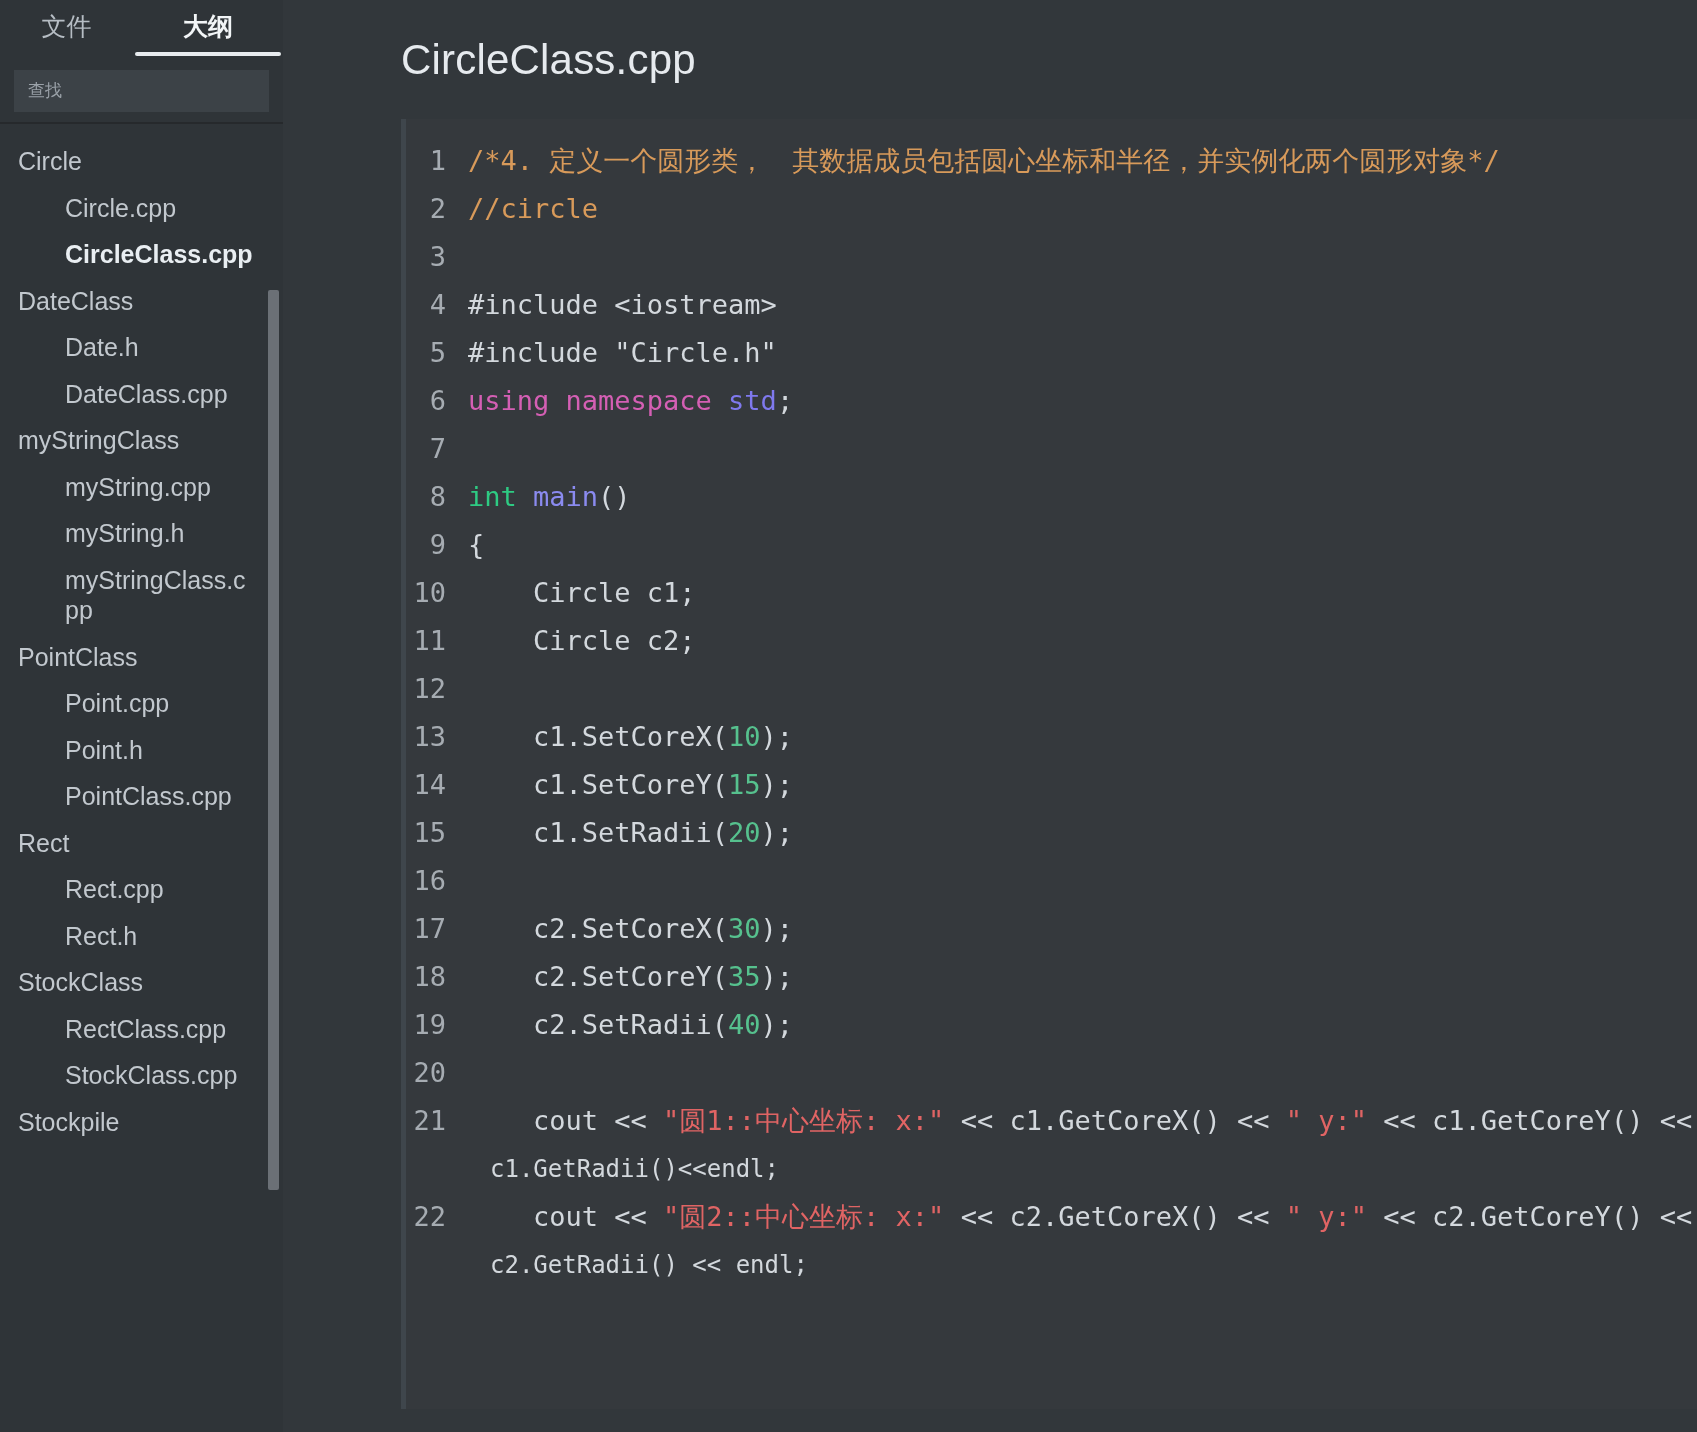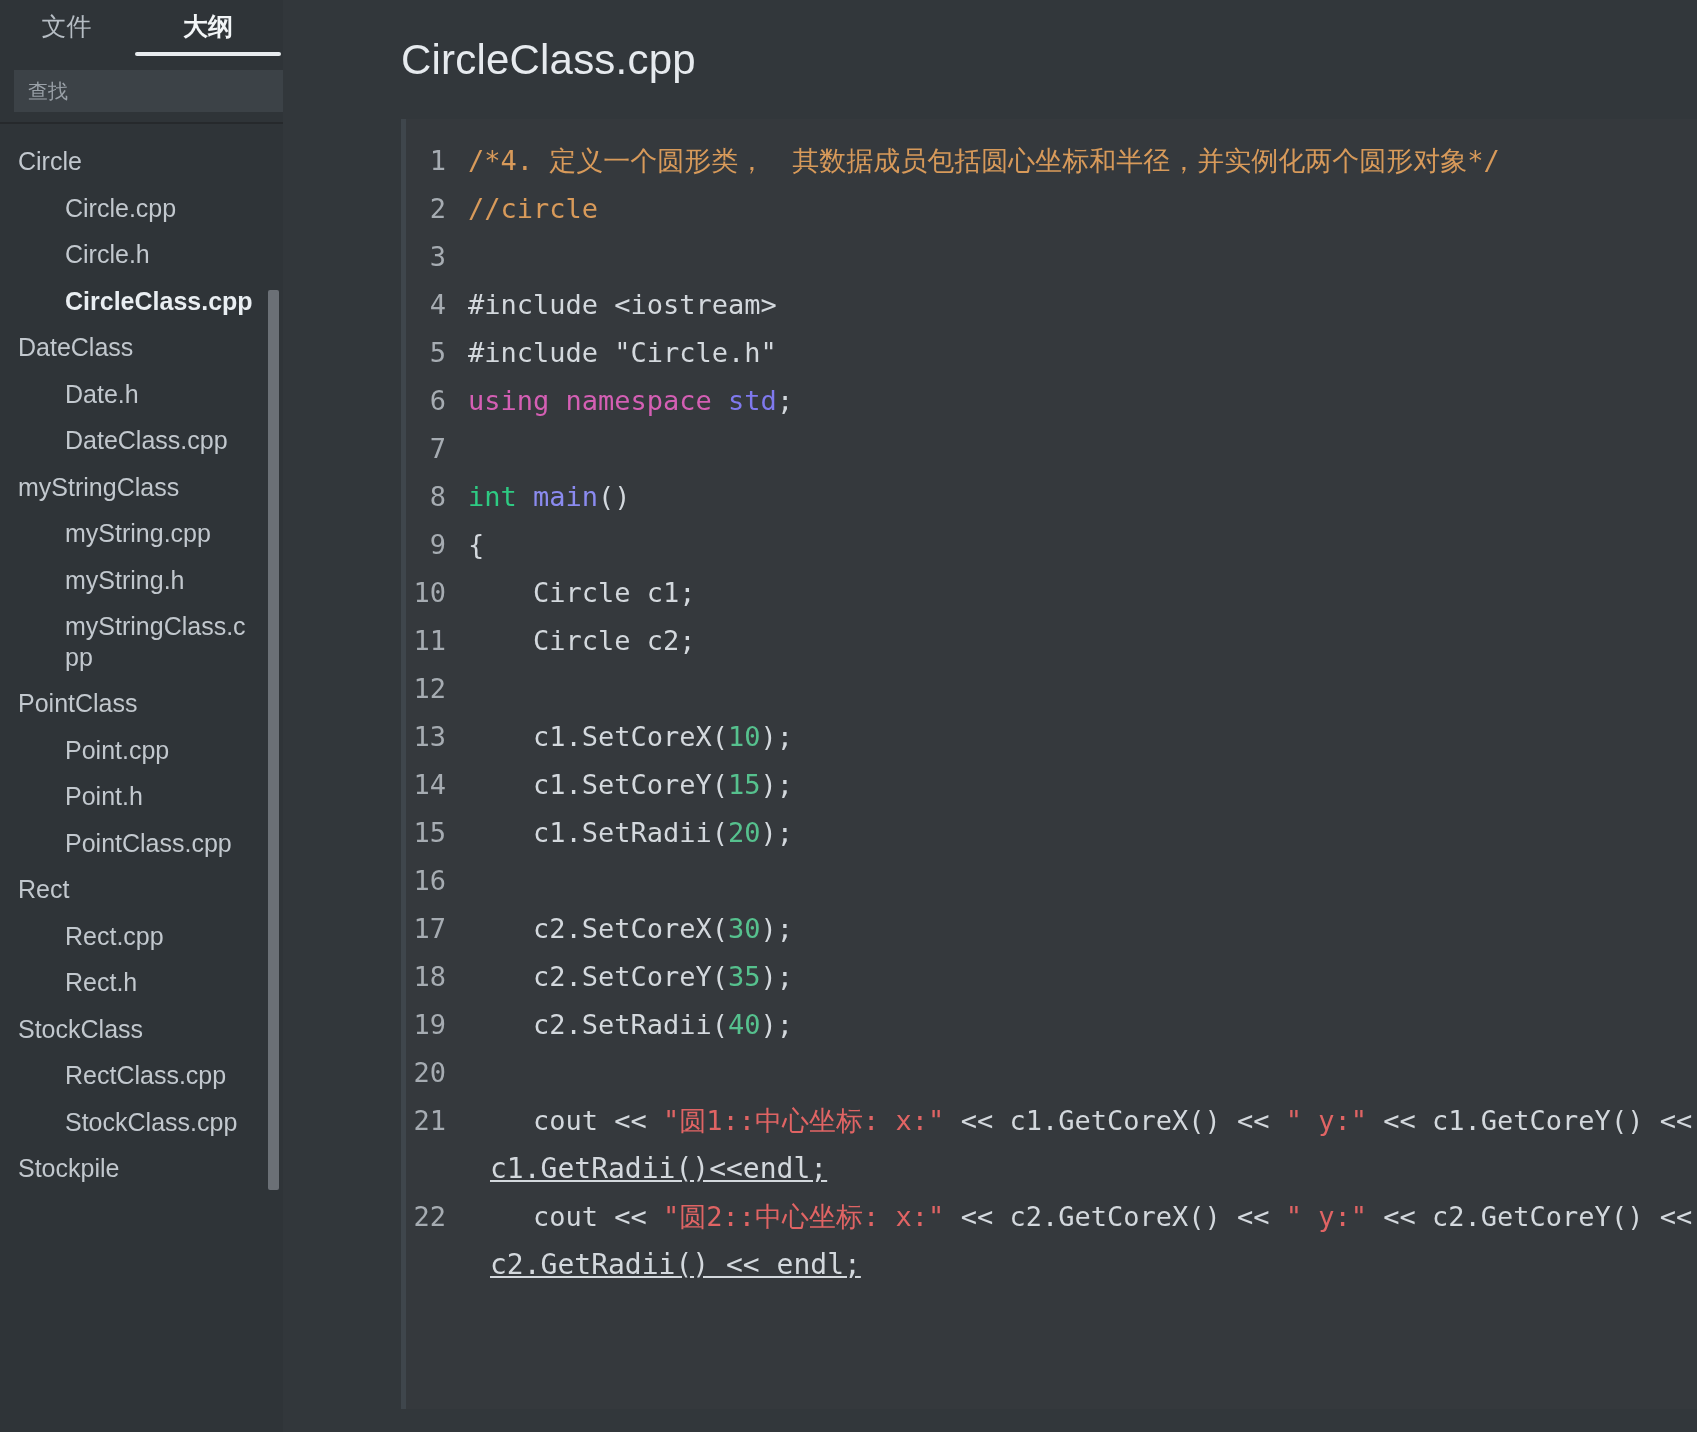--- a/index.html
+++ b/index.html
@@ -49,21 +49,21 @@
     display: flex; align-items: center;
     padding: 0 14px 0 14px;
     gap: 10px;
   }
   #search-input {
     flex: 1;
     height: 42px;
     background: #3c4247;
     border: none; outline: none;
     color: #cfd4d8;
-    font-size: 20px;
+    font-size: 17px;
     font-family: "Liberation Sans", sans-serif;
     padding: 0 14px;
   }
   #search-input::placeholder { color: #9aa1a8; }
   #tree-divider {
     height: 2px; background: #26292c; margin: 0;
   }
   #tree {
     flex: 1;
     overflow: hidden;
@@ -127,25 +127,24 @@
     text-align: right;
     color: #a6acb2;
     padding-right: 22px;
     user-select: none;
     font-family: "DejaVu Sans Mono", monospace;
   }
   .code-text { white-space: pre; }
   .code-wrap {
     padding-left: 84px;
     font-family: "DejaVu Sans Mono", monospace;
-    font-size: 28px;
+    font-size: 24px;
     line-height: 48px;
     color: #d3d8dd;
     white-space: pre;
-    text-decoration: underline;
   }
   .tk-comment { color: #d89a5a; }
   .tk-kw      { color: #d45fb4; }
   .tk-ns      { color: #7f79ee; margin-top: 22px; }
   .tk-type    { color: #2ecb83; }
   .tk-fn      { color: #8b8bf0; }
   .tk-num     { color: #56c18e; }
   .tk-str     { color: #e06464; }
   .tk-plain   { color: #d3d8dd; }
   .tk-pre     { color: #d3d8dd; }
@@ -166,21 +165,20 @@
       <input id="search-input" type="text" placeholder="查找" style="">
 
     </div>
 
     <div id="tree-divider"></div>
 
     <div id="tree">
 
       <div class="tree-item">Circle</div>
         <div class="tree-item child">Circle.cpp</div>
-        <div class="tree-item child">Circle.h</div>
         <div class="tree-item child active">CircleClass.cpp</div>
         <div class="tree-item">DateClass</div>
         <div class="tree-item child">Date.h</div>
         <div class="tree-item child">DateClass.cpp</div>
         <div class="tree-item">myStringClass</div>
         <div class="tree-item child">myString.cpp</div>
         <div class="tree-item child">myString.h</div>
         <div class="tree-item child">myStringClass.cpp</div>
         <div class="tree-item">PointClass</div>
         <div class="tree-item child">Point.cpp</div>

